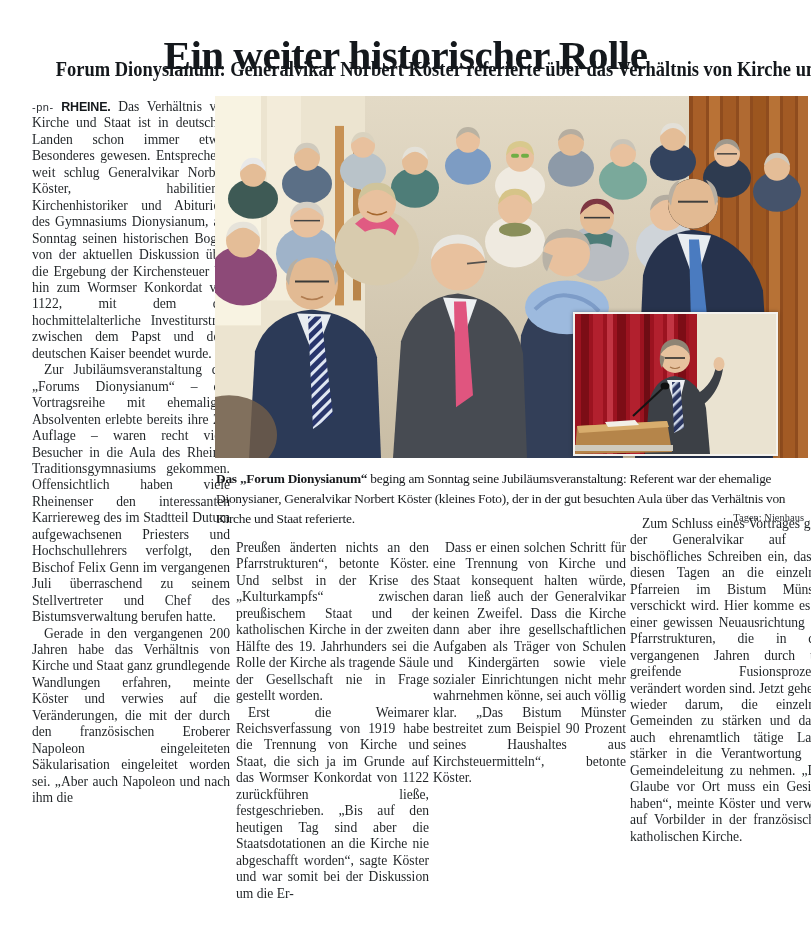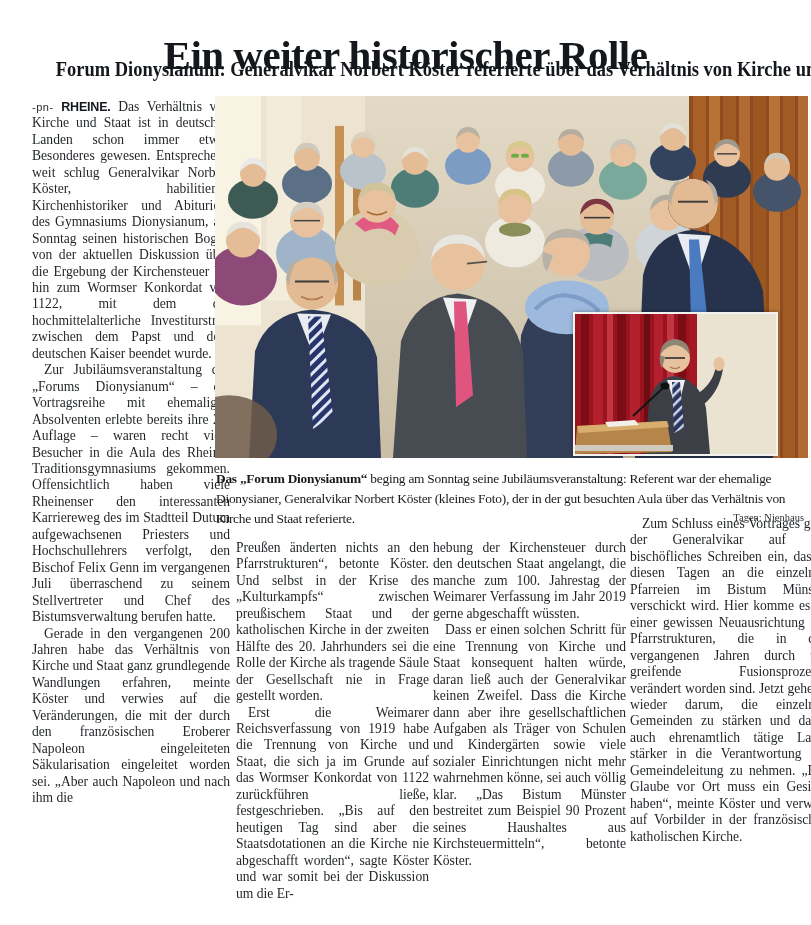--- a/index.html
+++ b/index.html
@@ -273,22 +273,21 @@
   </div>
 </div>
 
 <div class="caption">
   <span class="lead">Das „Forum Dionysianum“</span>
   <span>beging am Sonntag seine Jubiläumsveranstaltung: Referent war der ehemalige Dionysianer, Generalvikar Norbert Köster (kleines Foto), der in der gut besuchten Aula über das Verhältnis von Kirche und Staat referierte.</span>
   <span class="credit">Tagen: Nienhaus</span>
 </div>
 
 <div id="col2" class="bodycol">
-  <p>Preußen änderten nichts an den Pfarrstrukturen“, betonte Köster. Und selbst in der Krise des „Kulturkampfs“ zwischen preußischem Staat und der katholischen Kirche in der zweiten Hälfte des 20. Jahrhunders sei die Rolle der Kirche als tragende Säule der Gesellschaft nie in Frage gestellt worden.</p>
+  <p>Preußen änderten nichts an den Pfarrstrukturen“, betonte Köster. Und selbst in der Krise des „Kulturkampfs“ zwischen preußischem Staat und der katholischen Kirche in der zweiten Hälfte des 19. Jahrhunders sei die Rolle der Kirche als tragende Säule der Gesellschaft nie in Frage gestellt worden.</p>
   <p class="ind">Erst die Weimarer Reichsverfassung von 1919 habe die Trennung von Kirche und Staat, die sich ja im Grunde auf das Wormser Konkordat von 1122 zurückführen ließe, festgeschrieben. „Bis auf den heutigen Tag sind aber die Staatsdotationen an die Kirche nie abgeschafft worden“, sagte Köster und war somit bei der Diskussion um die Er-</p>
 </div>
 <div id="col3" class="bodycol">
-  <p>hebung der Kirchensteuer durch den deutschen Staat angelangt, die manche zum 100. Jahrestag der Weimarer Verfassung im Jahr 2019 gerne abgeschafft wüssten.</p>
   <p class="ind">Dass er einen solchen Schritt für eine Trennung von Kirche und Staat konsequent halten würde, daran ließ auch der Generalvikar keinen Zweifel. Dass die Kirche dann aber ihre gesellschaftlichen Aufgaben als Träger von Schulen und Kindergärten sowie viele sozialer Einrichtungen nicht mehr wahrnehmen könne, sei auch völlig klar. „Das Bistum Münster bestreitet zum Beispiel 90 Prozent seines Haushaltes aus Kirchsteuermitteln“, betonte Köster.</p>
 </div>
 <div id="col4" class="bodycol">
   <p class="ind">Zum Schluss eines Vortrages ging der Generalvikar auf ein bischöfliches Schreiben ein, das in diesen Tagen an die einzelnen Pfarreien im Bistum Münster verschickt wird. Hier komme es zu einer gewissen Neuausrichtung der Pfarrstrukturen, die in den vergangenen Jahren durch tief greifende Fusionsprozesse verändert worden sind. Jetzt gehe es wieder darum, die einzelnen Gemeinden zu stärken und dabei auch ehrenamtlich tätige Laien stärker in die Verantwortung der Gemeindeleitung zu nehmen. „Der Glaube vor Ort muss ein Gesicht haben“, meinte Köster und verwies auf Vorbilder in der französischen katholischen Kirche.</p>
 </div>
 
 </body></html>

